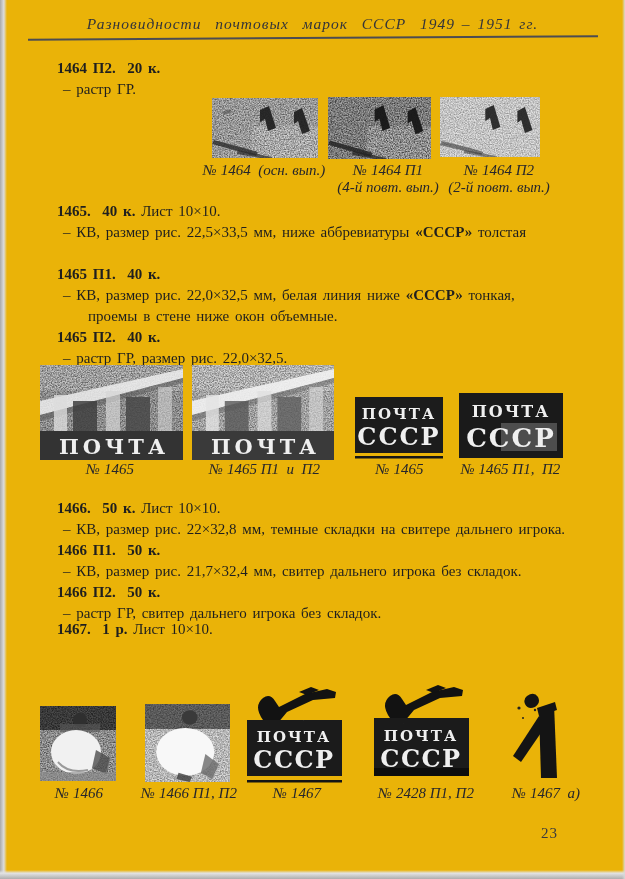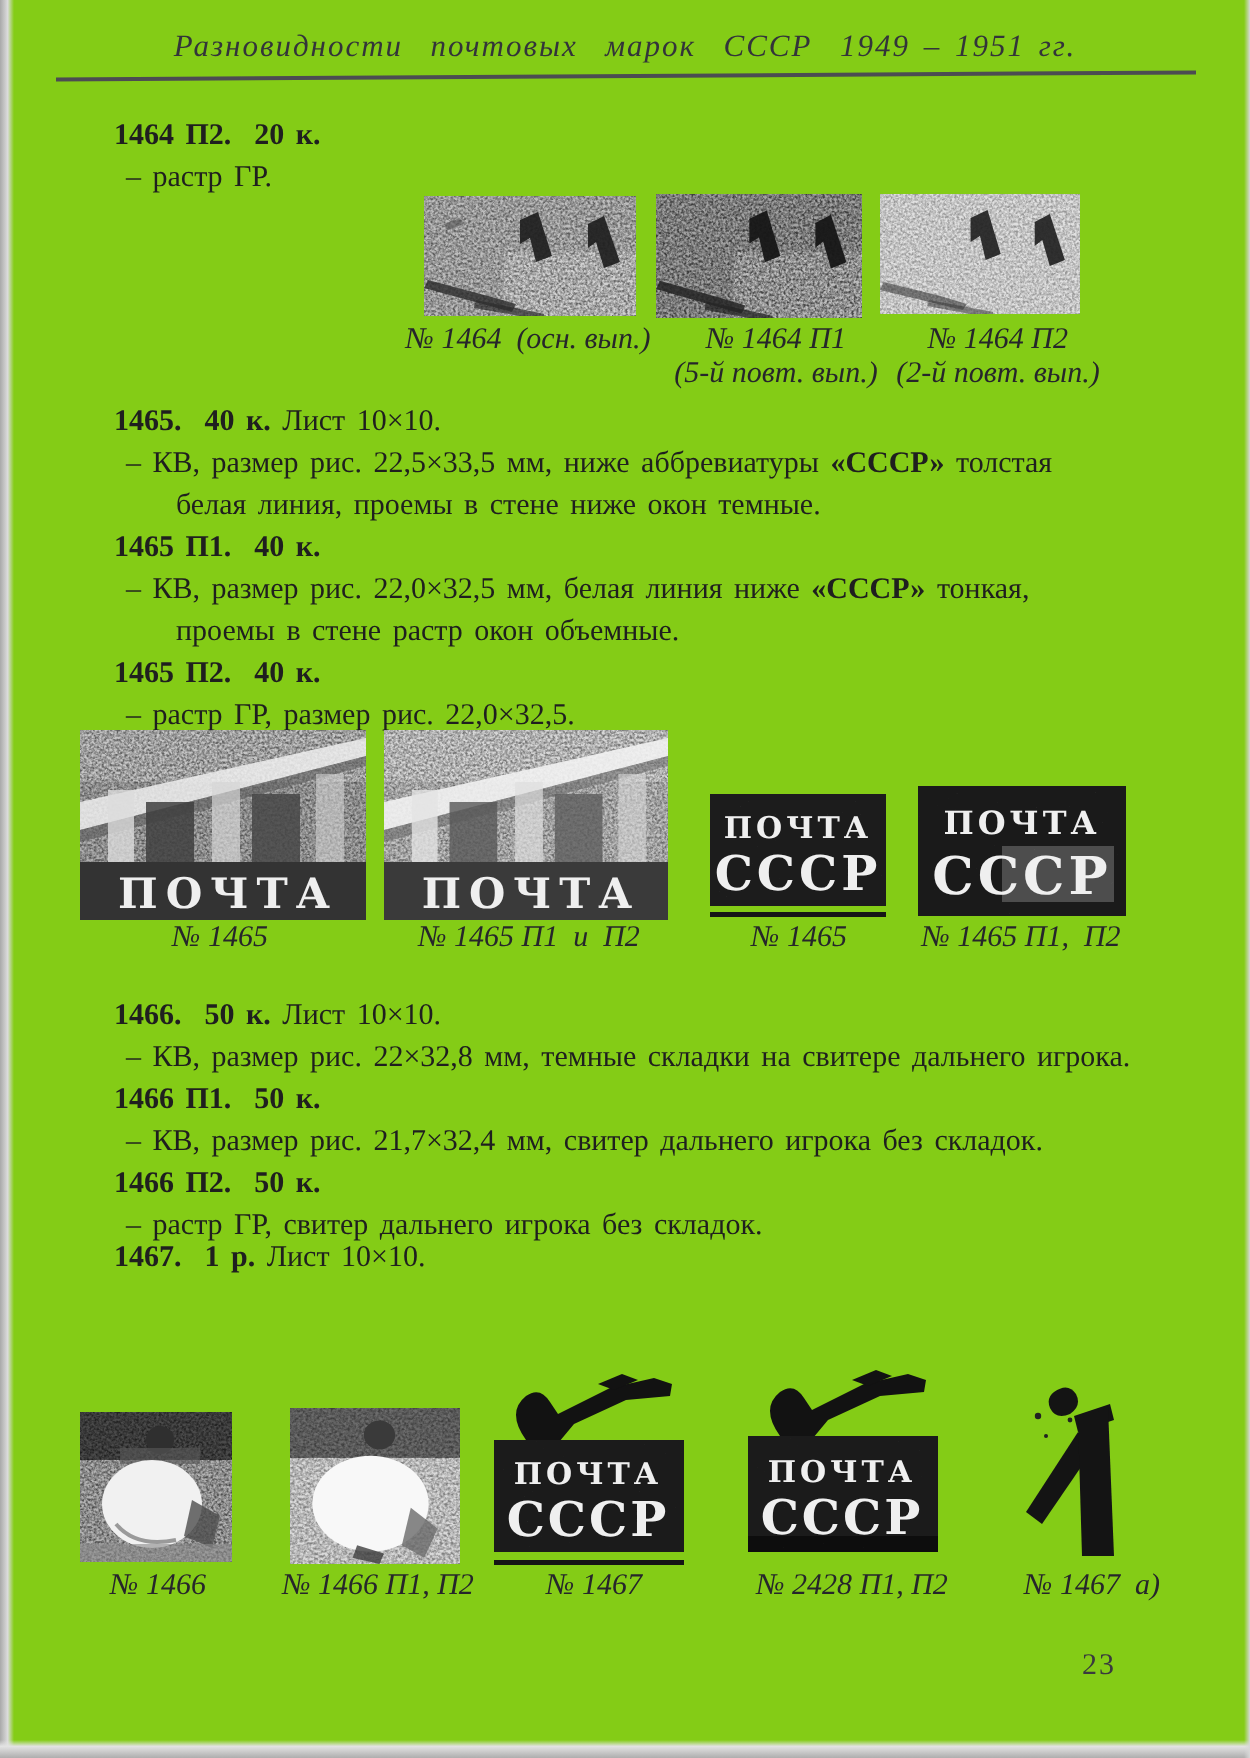--- a/index.html
+++ b/index.html
@@ -1,16 +1,16 @@
 <!DOCTYPE html>
 <html><head>
 <meta charset="utf-8">
 <style>
   html,body{margin:0;padding:0;background:#ffffff;}
-  .page{position:relative;width:625px;height:879px;background:#84cc16;overflow:hidden;
+  .page{position:relative;width:625px;height:879px;background:#eab308;overflow:hidden;
         font-family:"Liberation Serif", serif;color:#1f1f1f;}
   
   .edge-left{position:absolute;left:0;top:0;width:7px;height:100%;
       background:linear-gradient(to right,#a9a9a9,#dcdcdc 55%,rgba(255,255,255,0));}
   .edge-bottom{position:absolute;left:0;bottom:0;width:100%;height:9px;
       background:linear-gradient(to top,#aeaeae,#e3e3e3 65%,rgba(255,255,255,0));}
   .edge-right{position:absolute;right:0;top:0;width:3px;height:100%;
       background:linear-gradient(to left,#d8d8d8,rgba(255,255,255,0));}
   .t{position:absolute;white-space:pre;font-size:15px;line-height:19px;word-spacing:2px;}
   .hdr{width:100%;text-align:center;font-style:italic;font-size:15.5px;letter-spacing:1px;color:#33343a;}
@@ -70,30 +70,29 @@
   <svg class="ph" style="left:440px;top:97px;" width="100" height="60" viewBox="0 0 106 60" preserveAspectRatio="none">
     <rect width="106" height="60" fill="#e0e0e0"></rect>
     <rect width="106" height="60" filter="url(#grainB)" opacity="0.32"></rect>
     <path d="M48 12 l9 -4 7 22 -8 3 -3 -12 -5 3 z" fill="#1e1e1e" opacity="0.9"></path>
     <path d="M82 14 l8 -4 8 23 -8 3 -4 -13 -4 3 z" fill="#1e1e1e" opacity="0.9"></path>
     <path d="M2 44 l30 7 14 4 -2 3 -44 -10 z" fill="#3a3a3a" opacity="0.6"></path>
     <path d="M26 53 l34 6 -1 3 -34 -6 z" fill="#3a3a3a" opacity="0.55"></path>
   </svg>
   <div class="cap" style="top:162px;left:198px;width:132px;">№ 1464  (осн. вып.)</div>
   <div class="cap" style="top:162px;left:333px;width:110px;">№ 1464 П1</div>
-  <div class="cap" style="top:179px;left:330px;width:116px;">(5-й повт. вып.)</div>
+  <div class="cap" style="top:179px;left:330px;width:116px;">(4-й повт. вып.)</div>
   <div class="cap" style="top:162px;left:444px;width:110px;">№ 1464 П2</div>
   <div class="cap" style="top:179px;left:440px;width:118px;">(2-й повт. вып.)</div>
 
   <div class="t" style="top:202px;left:57px;"><b>1465.  40 к.</b><span> Лист 10×10.</span></div>
   <div class="t" style="top:223px;left:63px;"><span>– КВ, размер рис. 22,5×33,5 мм, ниже аббревиатуры </span><b>«СССР»</b><span> толстая</span></div>
-  <div class="t" style="top:244px;left:88px;">белая линия, проемы в стене ниже окон темные.</div>
   <div class="t bold" style="top:265px;left:57px;">1465 П1.  40 к.</div>
   <div class="t" style="top:286px;left:63px;"><span>– КВ, размер рис. 22,0×32,5 мм, белая линия ниже </span><b>«СССР»</b><span> тонкая,</span></div>
-  <div class="t" style="top:307px;left:88px;">проемы в стене растр окон объемные.</div>
+  <div class="t" style="top:307px;left:88px;">проемы в стене ниже окон объемные.</div>
   <div class="t bold" style="top:328px;left:57px;">1465 П2.  40 к.</div>
   <div class="t" style="top:349px;left:63px;">– растр ГР, размер рис. 22,0×32,5.</div>
 
   <svg class="ph" style="left:40px;top:365px;" width="143" height="95" viewBox="0 0 143 95" preserveAspectRatio="none">
     <rect width="143" height="95" fill="#aeaeae"></rect>
     <rect width="143" height="26" fill="#cfcfcf" opacity="0.7"></rect>
     <rect width="143" height="95" filter="url(#grainB)" opacity="0.5"></rect>
     <polygon points="0,36 143,4 143,13 0,50" fill="#ededed" opacity="0.85"></polygon>
     <polygon points="0,50 143,13 143,18 0,56" fill="#5e5e5e" opacity="0.6"></polygon>
     <rect x="14" y="30" width="13" height="36" fill="#dcdcdc" opacity="0.8"></rect>

